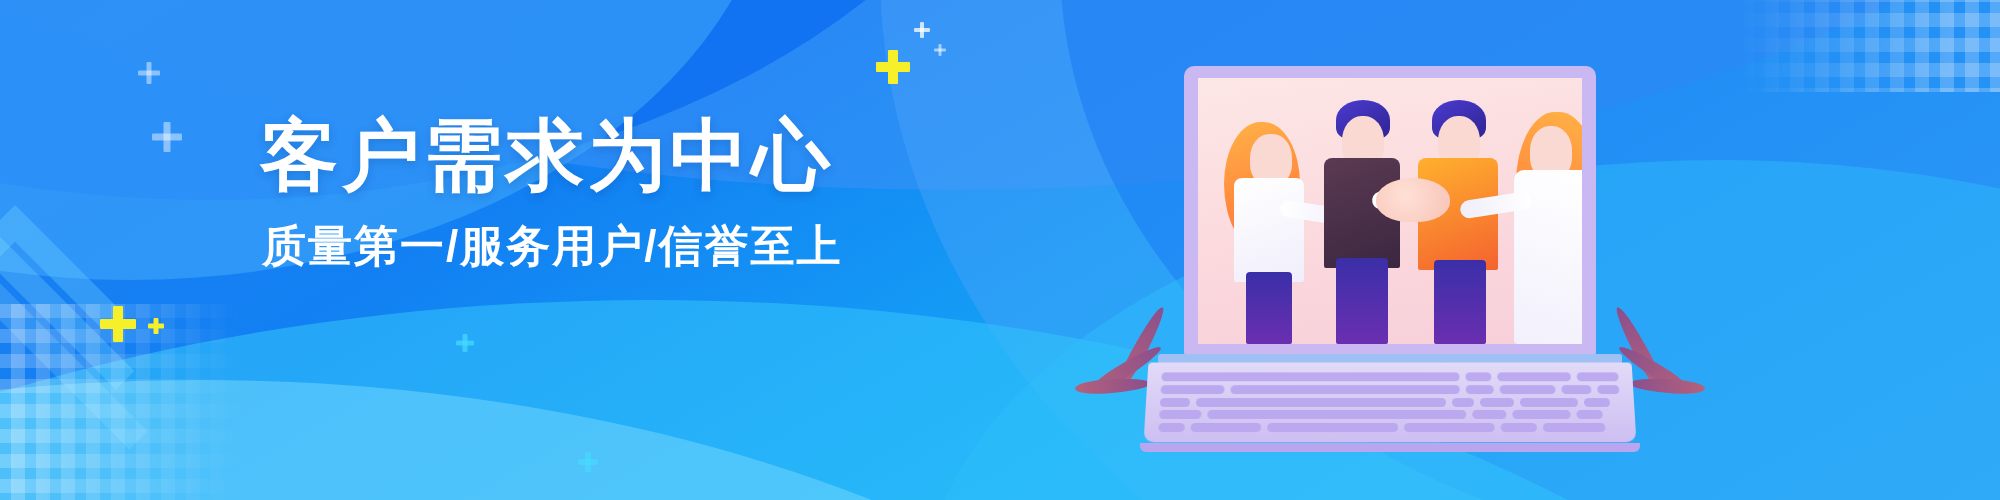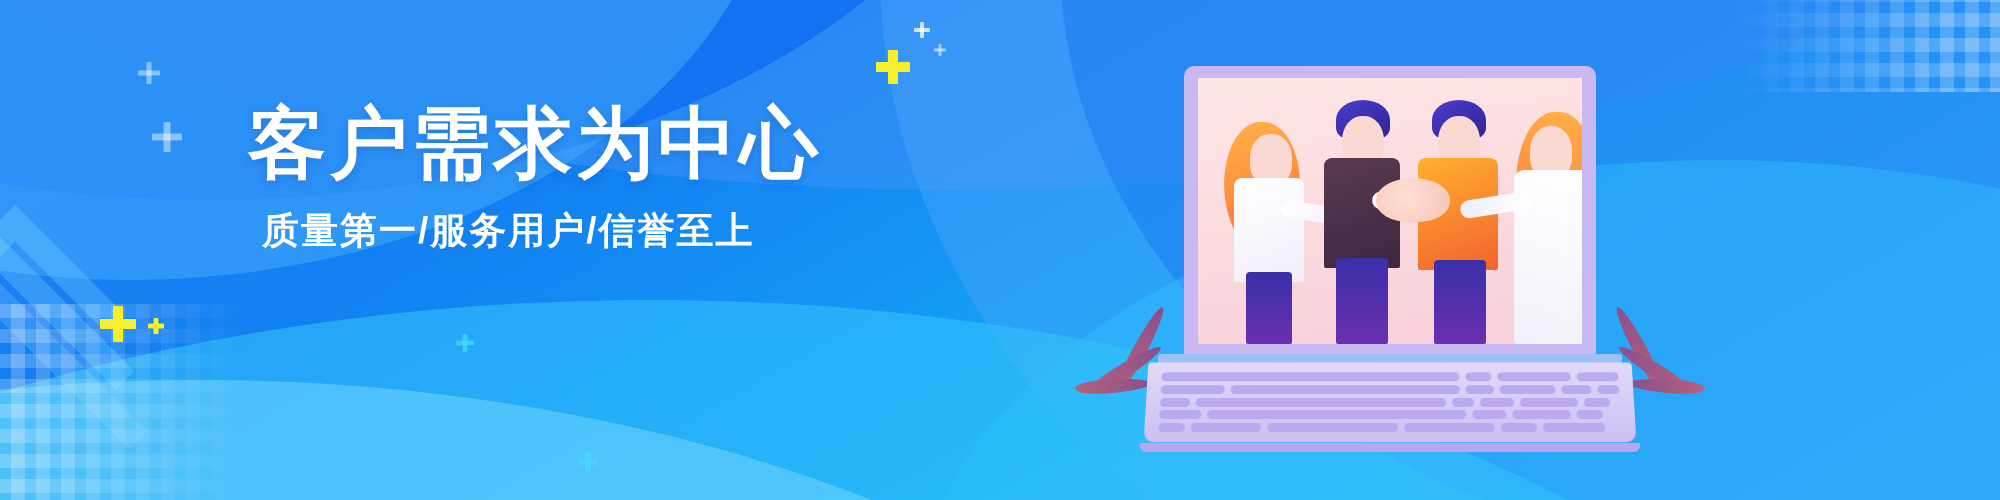--- a/index.html
+++ b/index.html
@@ -112,32 +112,32 @@
   .x-yellowSm{left:148px;top:318px;width:16px;height:16px;--t:5px;color:#f5f02a;}
   .x-yellowTop{left:876px;top:50px;width:34px;height:34px;--t:10px;color:#f5f02a;}
   .x-whiteTop1{left:914px;top:22px;width:16px;height:16px;--t:4px;color:rgba(255,255,255,.75);}
   .x-whiteTop2{left:934px;top:44px;width:12px;height:12px;--t:3px;color:rgba(255,255,255,.55);}
 
   
   #copy{
     position:absolute;left:248px;top:104px;width:600px;
   }
   #title{
-    margin:0;
+    margin:12px;
     font-size:78px;
     line-height:1;
     font-weight:700;
     letter-spacing:4px;
     color:#ffffff;
     white-space:nowrap;
     text-shadow:0 3px 10px rgba(0,40,110,.20);
   }
   #subtitle{
     margin:30px 0 0 14px;
-    font-size:37px;
+    font-size:44px;
     line-height:1;
     font-weight:600;
     letter-spacing:2px;
     color:#ffffff;
     white-space:nowrap;
   }
 
   
   #art{position:absolute;left:1140px;top:52px;width:500px;height:400px;}
 

